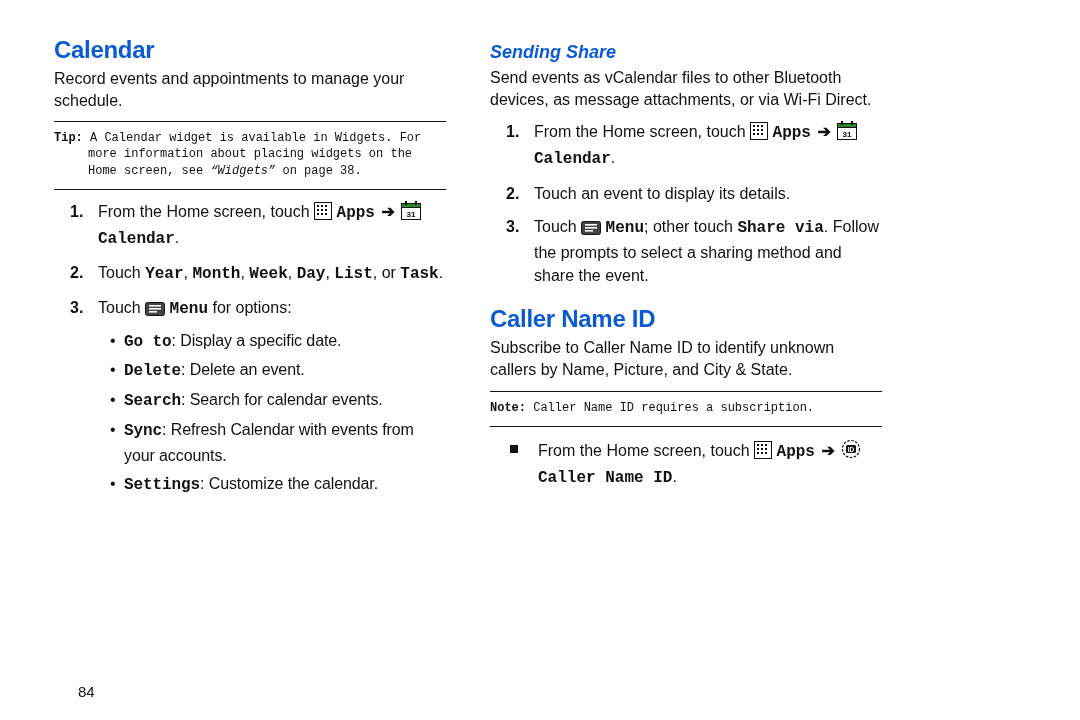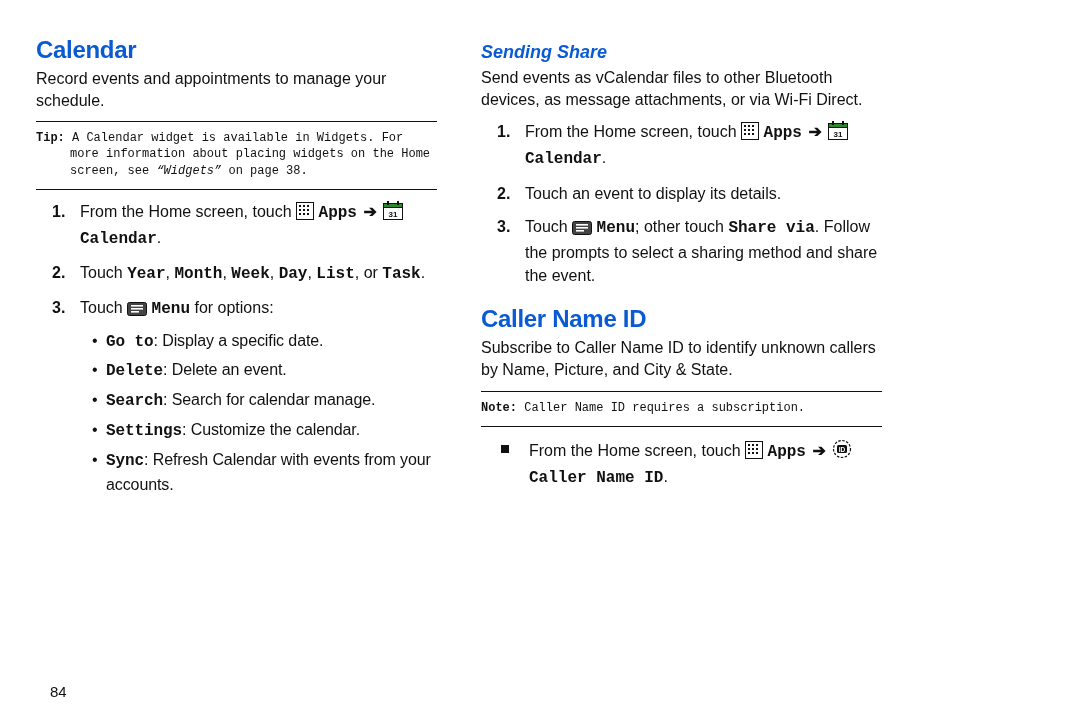--- a/index.html
+++ b/index.html
@@ -10,21 +10,21 @@
     background: #ffffff;
     font-family: Arial, Helvetica, sans-serif;
     color: #111;
   }
   .page {
     display: flex;
     flex-direction: row;
     width: 928px;
     height: 720px;
     box-sizing: border-box;
-    padding: 36px 24px 20px 14px;
+    padding: 36px 24px 20px 32px;
   }
   .col {
     flex: 1 1 50%;
     box-sizing: border-box;
     padding: 0 22px;
     position: relative;
   }
   .h1 {
     font-size: 24px;
     font-weight: 900;
@@ -133,21 +133,21 @@
     height: 8px;
     background: #111;
   }
   .icon {
     display: inline-block;
     vertical-align: -3px;
   }
   .pagenum {
     position: absolute;
     bottom: 0;
-    left: 36px;
+    left: 46px;
     font-size: 15px;
   }
   .spacer-top { height: 6px; }
 </style>
 </head>
 <body>
 
 <div class="page">
 
   <div class="col">
@@ -203,23 +203,23 @@
               <rect x="0.5" y="0.5" width="19" height="13" rx="2" fill="#444" stroke="#111"></rect>
               <rect x="4" y="3" width="12" height="1.6" fill="#fff"></rect>
               <rect x="4" y="6" width="12" height="1.6" fill="#fff"></rect>
               <rect x="4" y="9" width="8" height="1.6" fill="#fff"></rect>
             </svg>
         </span>
         <span class="b">Menu</span><span> for options:</span>
         <ul class="bullets">
           <li><span class="b">Go to</span><span>: Display a specific date.</span></li>
           <li><span class="b">Delete</span><span>: Delete an event.</span></li>
-          <li><span class="b">Search</span><span>: Search for calendar manage.</span></li>
+          <li><span class="b">Search</span><span>: Search for calendar events.</span></li>
+          <li><span class="b">Sync</span><span>: Refresh Calendar with events from your accounts.</span></li>
           <li><span class="b">Settings</span><span>: Customize the calendar.</span></li>
-          <li><span class="b">Sync</span><span>: Refresh Calendar with events from your accounts.</span></li>
         </ul>
       </li>
     </ol>
 
     <div class="pagenum">84</div>
   </div>
 
   <div class="col">
     <div class="spacer-top"></div>
     <h2 class="h2">Sending Share</h2>

